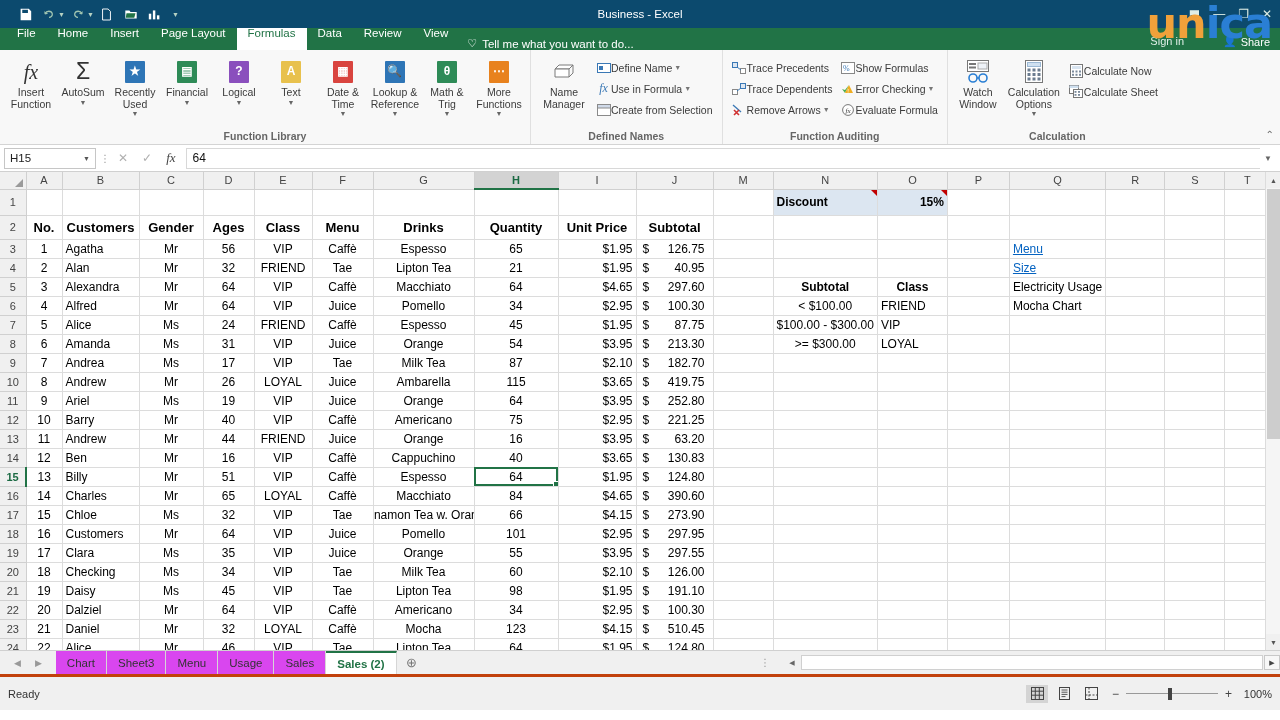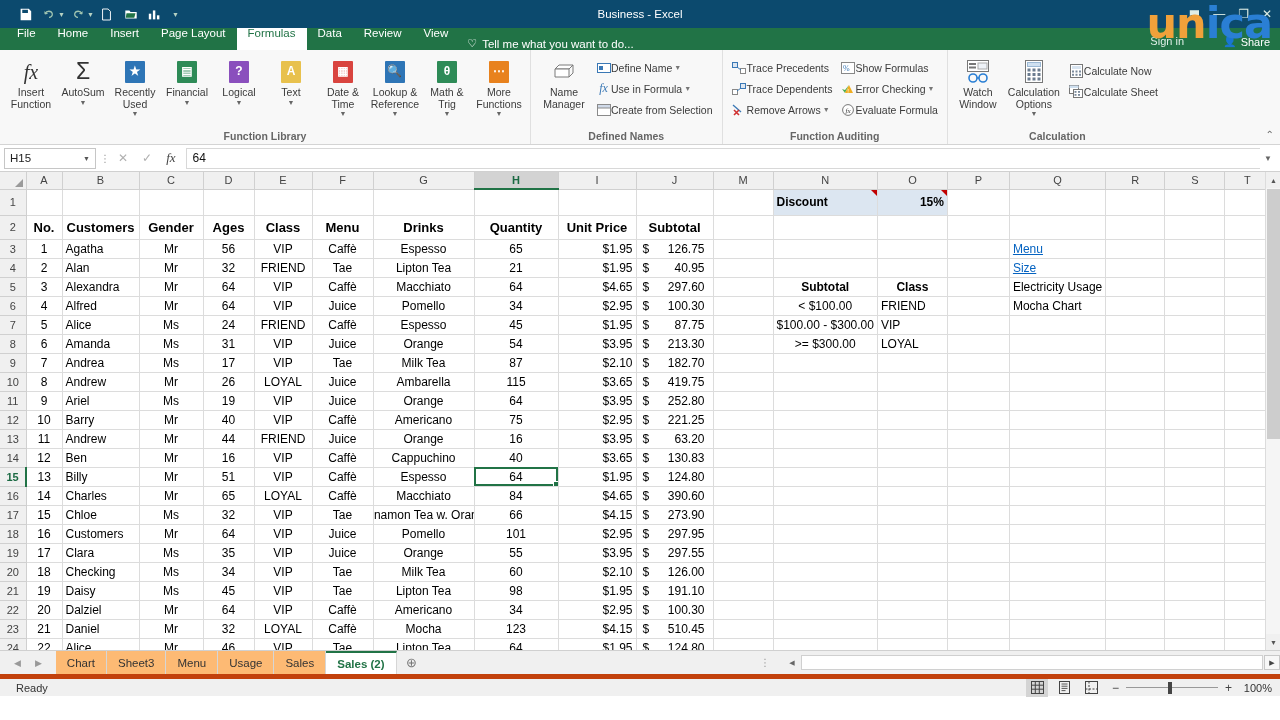--- a/index.html
+++ b/index.html
@@ -166,37 +166,37 @@
 
   
   .sheetbar {
     height: 24px; background: #f0f0f0; border-top: 1px solid #d0d0d0;
     display: flex; align-items: stretch; position: relative;
   }
   .navarrows { display: flex; align-items: center; gap: 14px; padding: 0 14px; color: #999; font-size: 9px; }
   .stabs { display: flex; align-items: stretch; }
   .stab {
     font-size: 11.5px; color: #333; padding: 0 11px; display: flex; align-items: center;
-    border-right: 1px solid #d6d6d6; background: #fdba74; white-space: nowrap;
+    border-right: 1px solid #d6d6d6; background: #d946ef; white-space: nowrap;
   }
   .stab.active { background: #fff; color: #217346; font-weight: bold; border-top: 2px solid #217346; }
   .addsheet { width: 30px; display: flex; align-items: center; justify-content: center; color: #777; font-size: 13px; }
   .hdots { position: absolute; left: 760px; top: 6px; color: #999; font-size: 10px; }
   .hscroll {
     position: absolute; left: 784px; right: 0; top: 3px; height: 17px;
     display: flex; align-items: center;
   }
   .hs-left { width: 16px; height: 17px; display:flex; align-items:center; justify-content:center; font-size:7px; color:#666; background:#f0f0f0; }
   .hs-track { flex: 1; height: 15px; background: #fff; border: 1px solid #d0d0d0; margin: 0 1px; }
   .hs-right { width: 16px; height: 15px; display:flex; align-items:center; justify-content:center; font-size:7px; color:#444; border:1px solid #c8c8c8; background:#f7f7f7; }
 
   
   .statusbar {
-    height: 22px; background: #f0f0f0; border-top: 5px solid #c2410c;
-    display: flex; align-items: center; position: relative; font-size: 11px; color: #333; padding-left: 8px;
+    height: 36px; background: #f0f0f0; border-top: 3px solid #c2410c;
+    display: flex; align-items: center; position: relative; font-size: 11px; color: #333;
   }
   .status-left { padding-left: 8px; }
   .view-btns { position: absolute; right: 178px; display: flex; gap: 5px; align-items: center; }
   .vbtn { width: 22px; height: 18px; display:flex; align-items:center; justify-content:center; color:#444; font-size: 12px; }
   .vbtn.active { background: #d4d4d4; }
   .zoomctl { position: absolute; right: 48px; display: flex; align-items: center; gap: 7px; color:#444; font-size: 12px; }
   .zslider { width: 92px; height: 12px; position: relative; display: flex; align-items: center; }
   .ztrack { width: 92px; height: 1px; background: #999; }
   .zthumb { position: absolute; left: 42px; width: 4px; height: 12px; background: #444; }
   .zpct { position: absolute; right: 8px; font-size: 11px; color: #333; }

